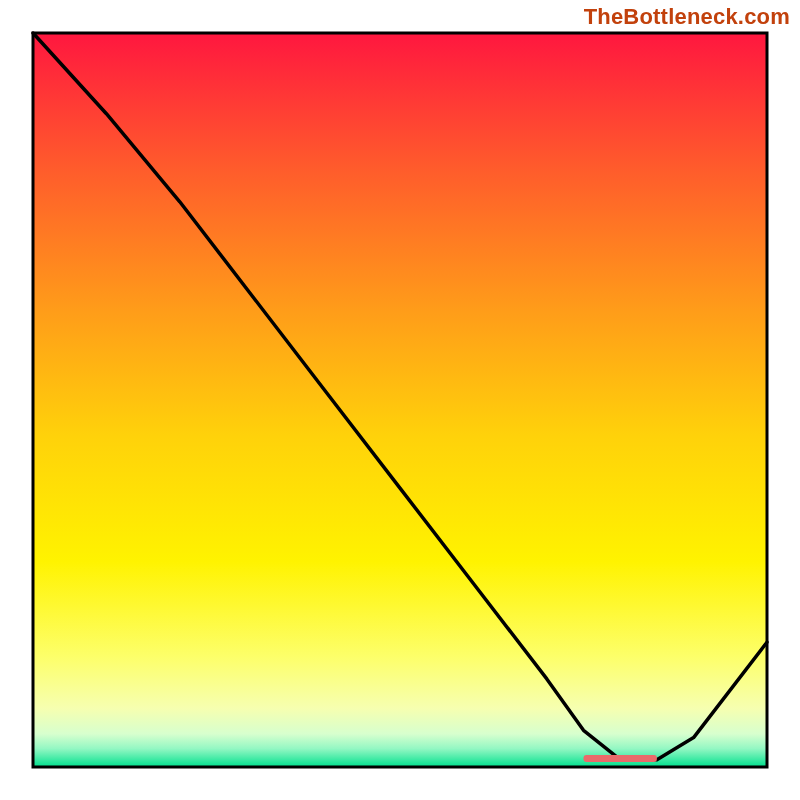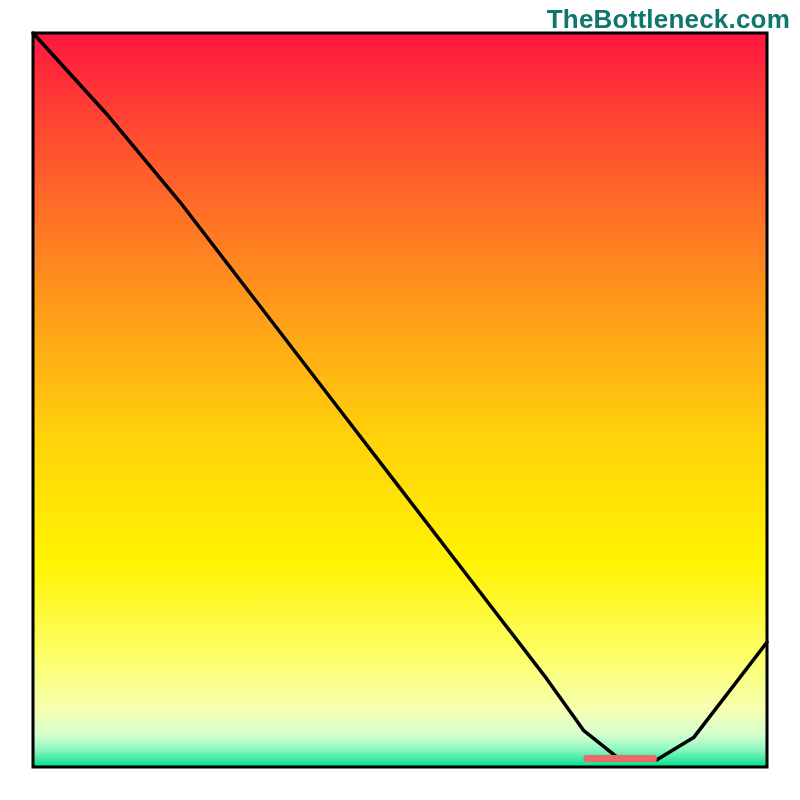--- a/index.html
+++ b/index.html
@@ -13,23 +13,23 @@
   }
   .stage {
     position: relative;
     width: 800px;
     height: 800px;
   }
   .watermark {
     position: absolute;
     top: 4px;
     right: 10px;
-    font-size: 26px;
+    font-size: 22px;
     font-weight: 600;
-    color: #0f766e;
+    color: #c2410c;
     letter-spacing: 0.2px;
     z-index: 10;
   }
   svg.plot {
     position: absolute;
     left: 0;
     top: 0;
     width: 800px;
     height: 800px;
   }

